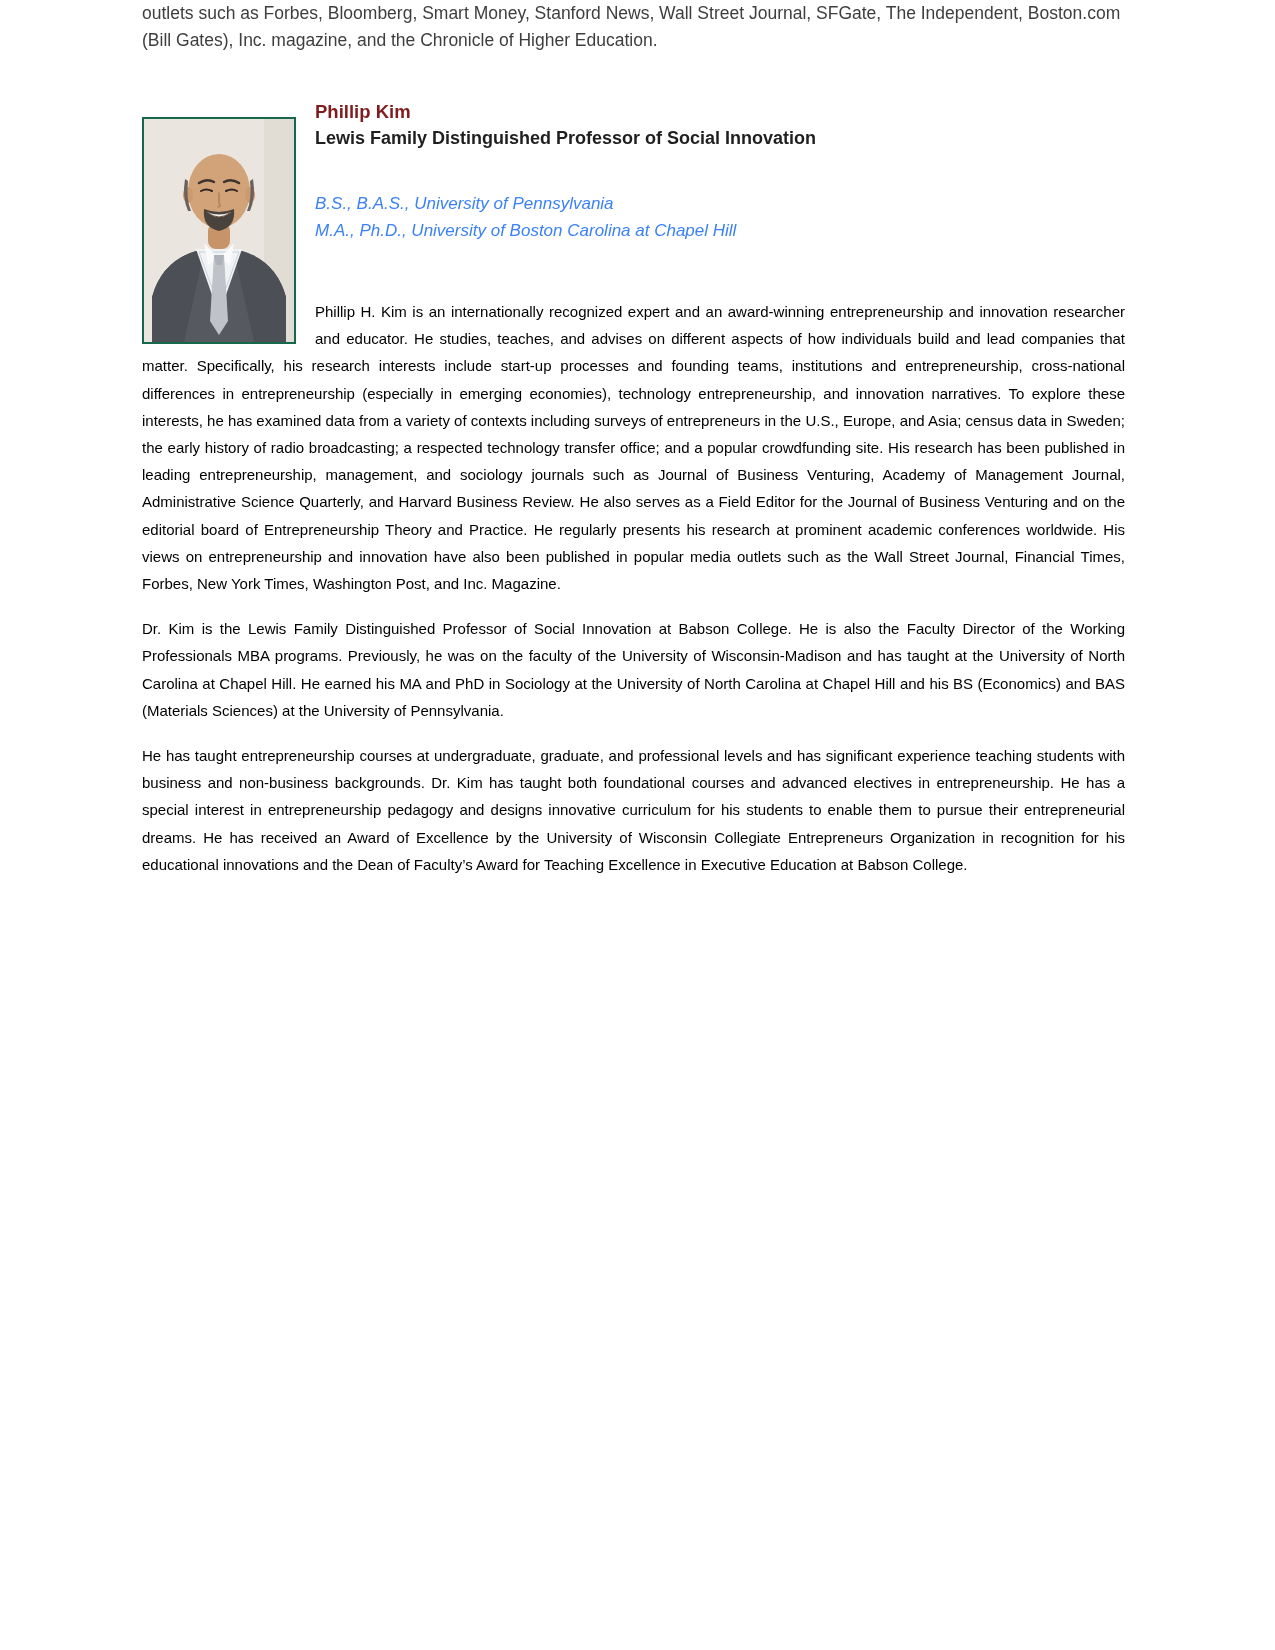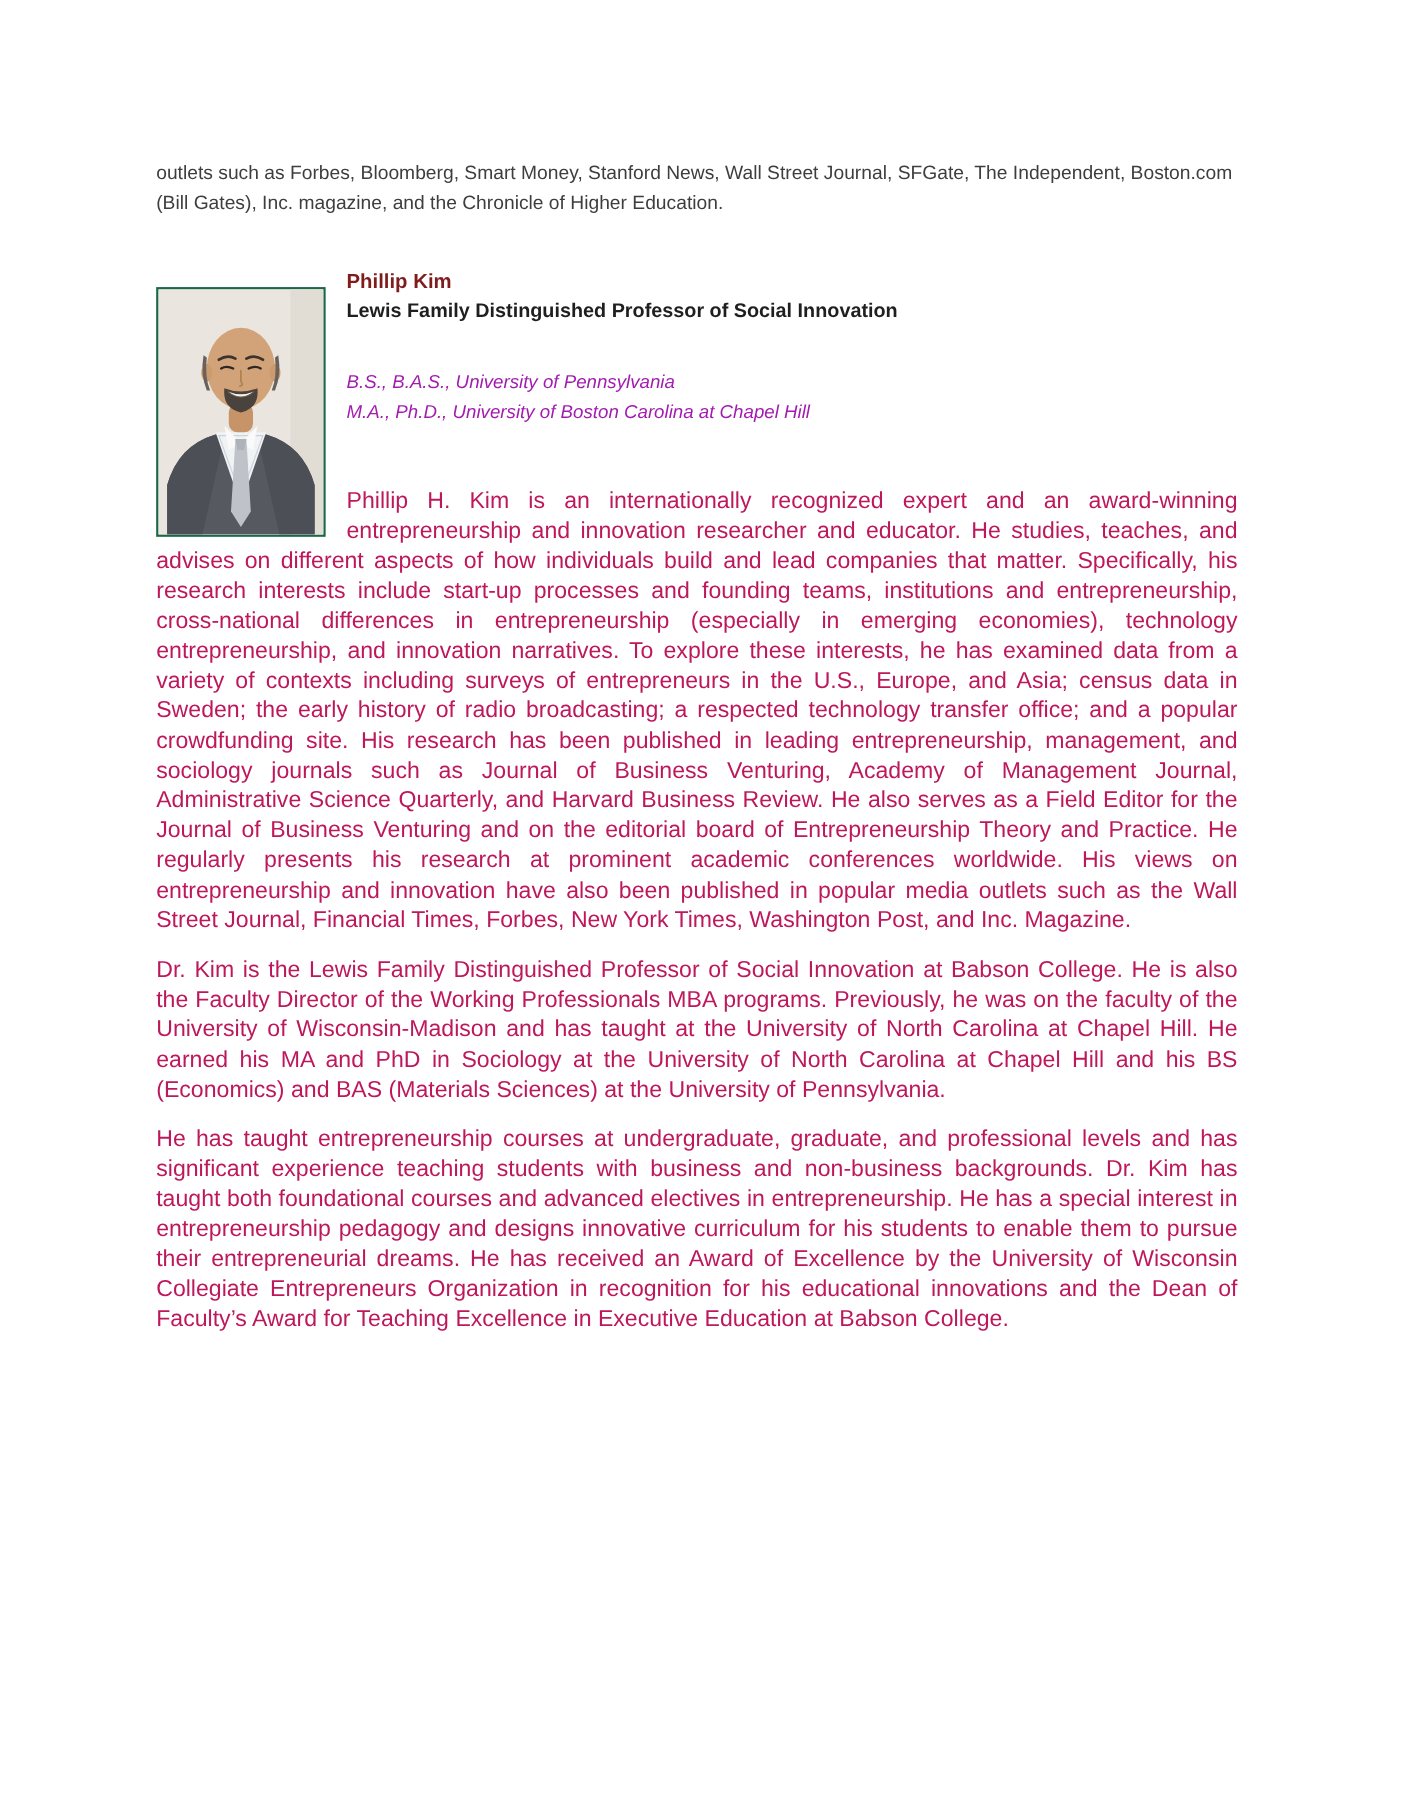--- a/index.html
+++ b/index.html
@@ -11,21 +11,20 @@
     width: 1275px;
     height: 1650px;
     position: relative;
     font-family: "Liberation Sans", sans-serif;
     overflow: hidden;
   }
   .page {
     box-sizing: border-box;
     width: 983px;
     margin-left: 142px;
-    padding-top: 144px;
   }
   
   .intro {
     font-size: 17.5px;
     line-height: 27px;
     color: #3e3e3e;
     text-align: left;
   }
   
   .bio {
@@ -57,27 +56,27 @@
     font-weight: bold;
     line-height: 27px;
     color: #1f1f1f;
   }
   .title-line .italic { font-style: italic; }
   .edu {
     margin-top: 38px;
     font-size: 17px;
     font-style: italic;
     line-height: 27px;
-    color: #a21caf;
+    color: #3b82f6;
   }
   .bio-text p {
     margin: 0 0 18px 0;
-    font-size: 21px;
+    font-size: 15px;
     line-height: 27.2px;
-    color: #be185d;
+    color: #000000;
     text-align: justify;
   }
   .bio-text p.first {
     margin-top: 54px;
   }
 </style>
 </head>
 <body>
 
 <div class="page">

